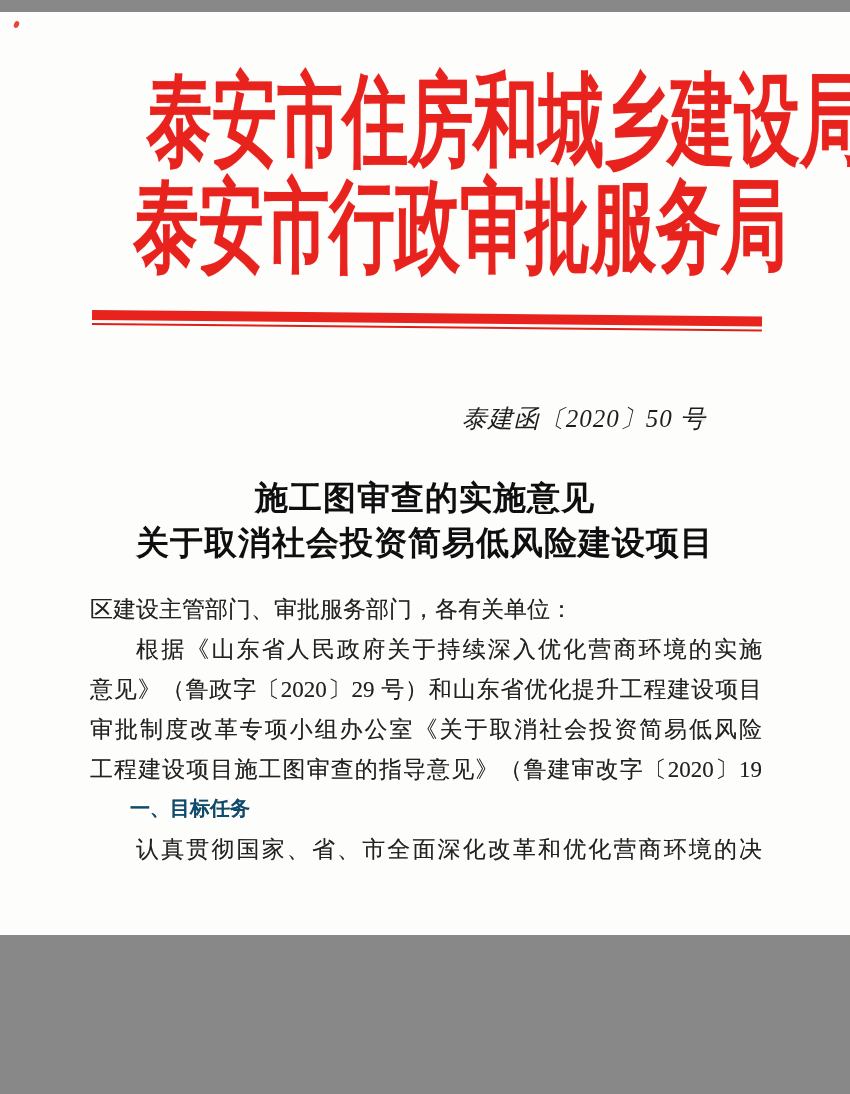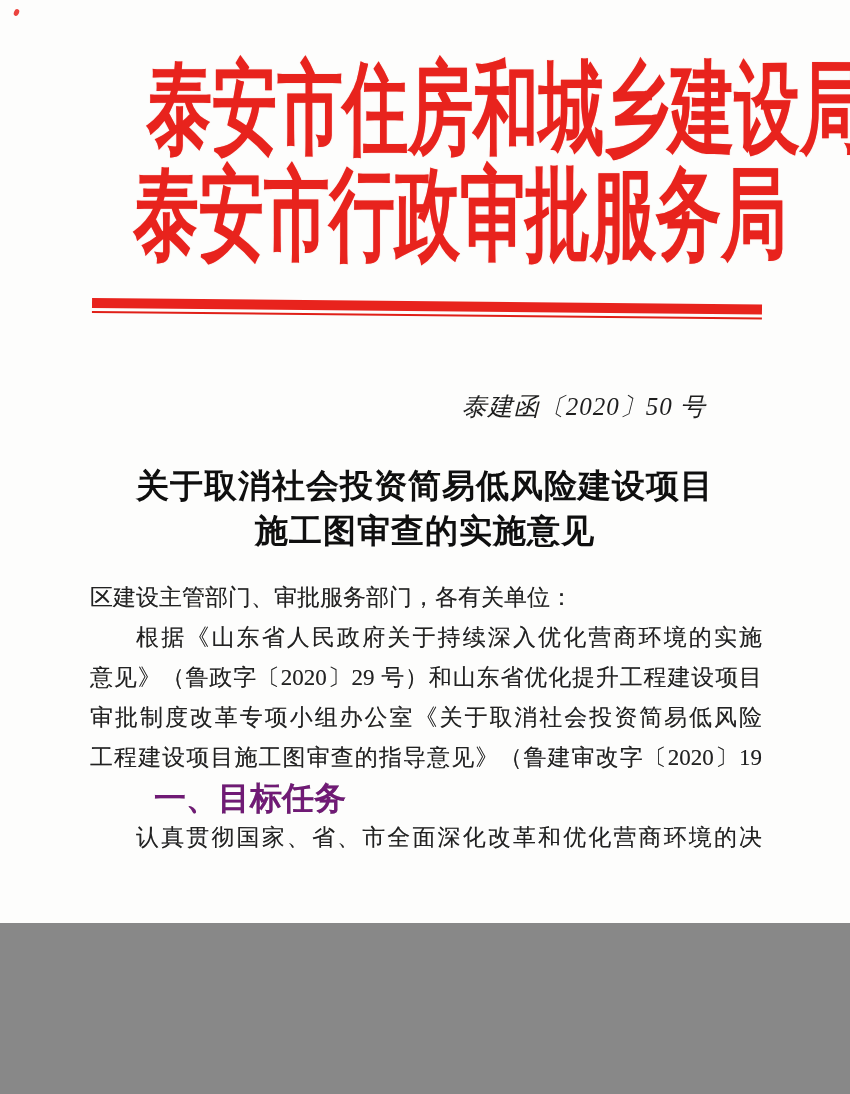--- a/index.html
+++ b/index.html
@@ -4,21 +4,21 @@
 <style>
   html, body {
     margin: 0;
     padding: 0;
     background: #888;
   }
   .page {
     position: relative;
     width: 850px;
     height: 923px;
-    margin: 0 auto;
+    margin: 12px auto;
     background: #fdfdfc;
     overflow: hidden;
     font-family: "Liberation Serif", serif;
   }
 
   
   .speck {
     position: absolute;
     left: 14px;
     top: 9px;
@@ -109,23 +109,23 @@
     font-size: 23px;
     line-height: 40px;
     color: #222;
     text-shadow: 0 0 0.5px rgba(0,0,0,0.35);
   }
   .bl { height: 40px; }
   .just { text-align: justify; text-align-last: justify; }
   .ind { text-indent: 2em; }
   .heading {
     font-weight: bold;
-    font-family: Liberation Sans, sans-serif;
-    font-size: 32px;
-    color: #701a75;
+    font-family: Liberation Mono, monospace;
+    font-size: 20px;
+    color: #0c4a6e;
   }
 
   .pagenum {
     position: absolute;
     top: 1062px;
     right: 122px;
     font-size: 20px;
     letter-spacing: 3px;
     color: #3a3a3a;
   }
@@ -148,22 +148,22 @@
   </div>
 
   <div class="sep">
     <div class="sep-thick"></div>
     <div class="sep-thin"></div>
   </div>
 
   <div class="docnum">泰建函〔2020〕50 号</div>
 
   <div class="title">
+    <div>施工图审查的实施意见</div>
     <div>关于取消社会投资简易低风险建设项目</div>
-    <div>施工图审查的实施意见</div>
   </div>
 
   <div class="docbody">
     <div class="bl">区建设主管部门、审批服务部门，各有关单位：</div>
     <div class="bl just ind">根据《山东省人民政府关于持续深入优化营商环境的实施</div>
     <div class="bl just">意见》（鲁政字〔2020〕29 号）和山东省优化提升工程建设项目</div>
     <div class="bl just">审批制度改革专项小组办公室《关于取消社会投资简易低风险</div>
     <div class="bl just">工程建设项目施工图审查的指导意见》（鲁建审改字〔2020〕19</div>
     <div class="bl ind heading">一、目标任务</div>
     <div class="bl just ind">认真贯彻国家、省、市全面深化改革和优化营商环境的决</div>

